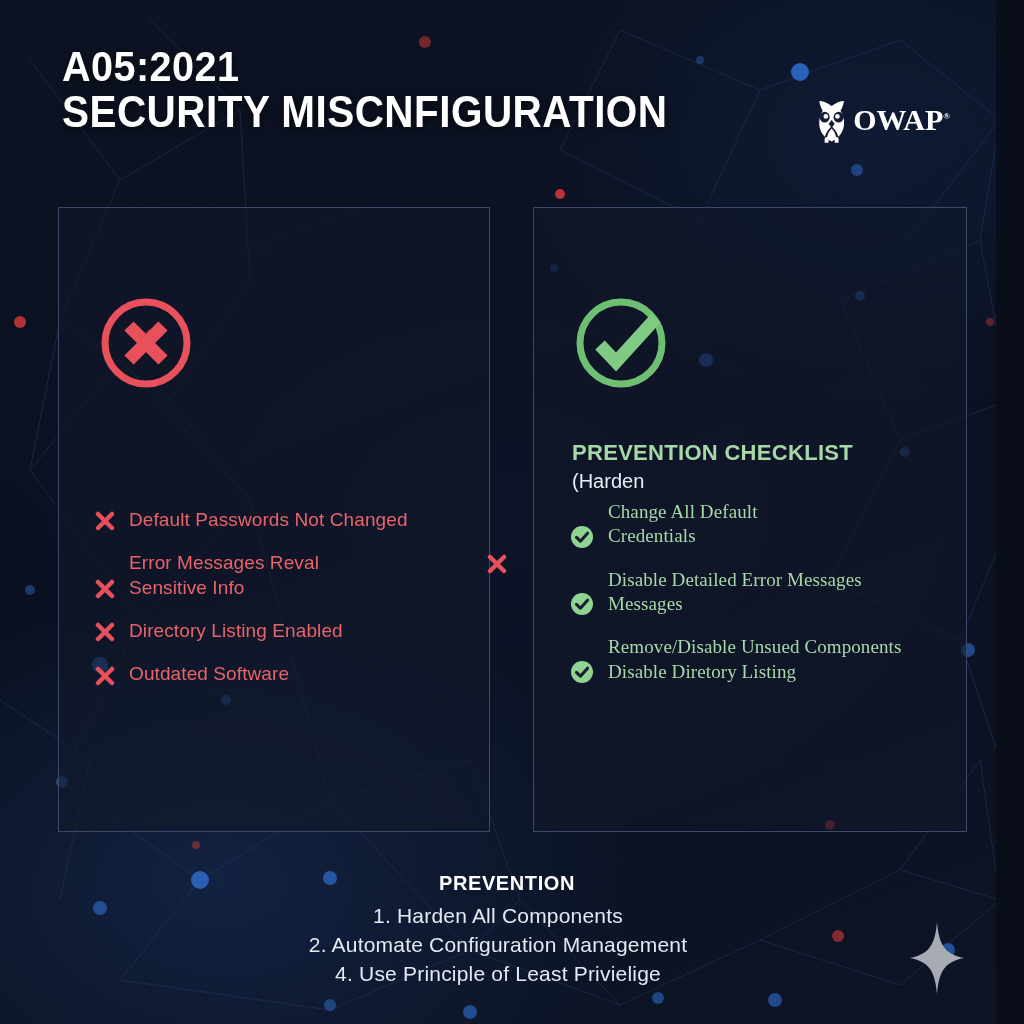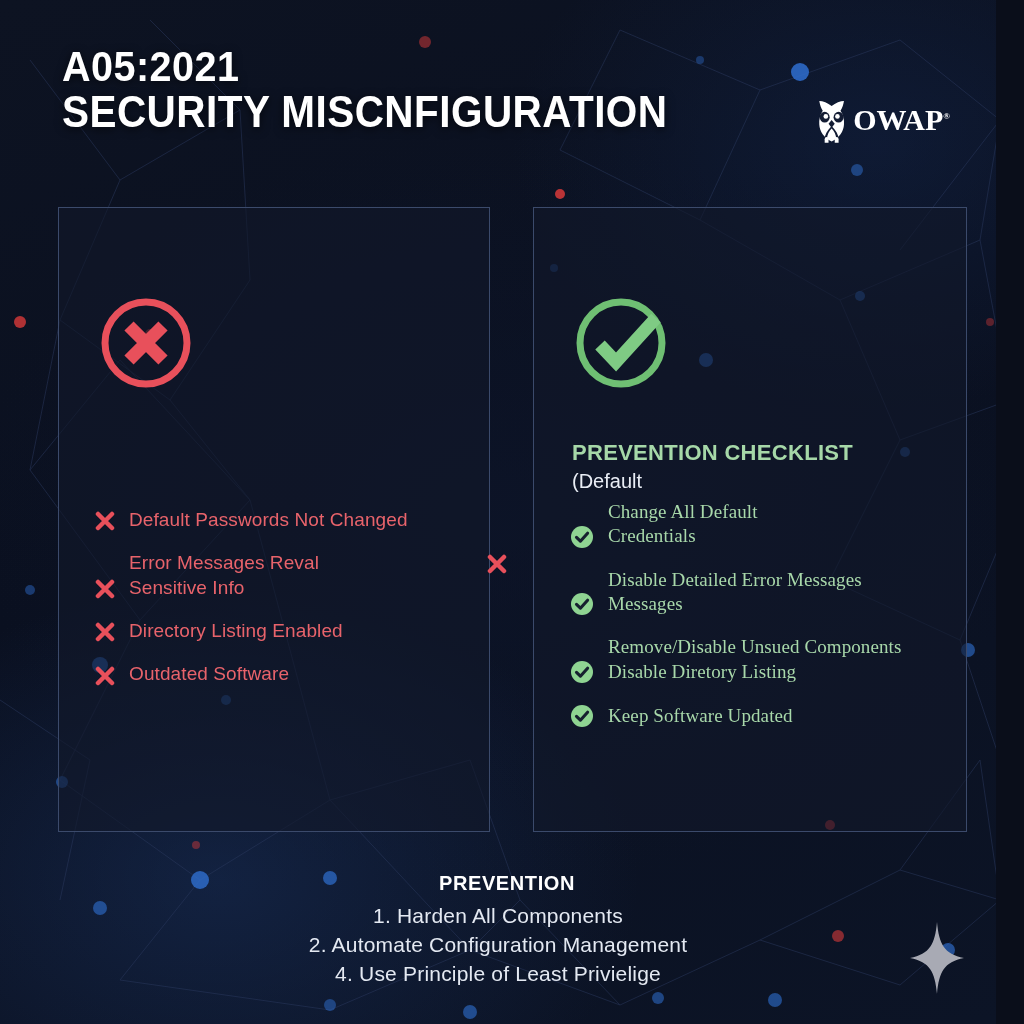--- a/index.html
+++ b/index.html
@@ -269,21 +269,21 @@
 
       <div class="badge">
         <svg width="100" height="96" viewBox="0 0 100 96" style="overflow:visible" aria-hidden="true">
           <circle cx="47" cy="47" r="41" fill="none" stroke="#6fbf73" stroke-width="7"></circle>
           <path d="M26 49 L42 66 L82 22" fill="none" stroke="#7fcb84" stroke-width="13" stroke-linecap="butt" stroke-linejoin="miter"></path>
         </svg>
       </div>
 
       <div class="sec-head">
         <div class="sec-title good">PREVENTION CHECKLIST</div>
-        <div class="sec-sub">(Default</div>
+        <div class="sec-sub">(Harden</div>
       </div>
 
       <ul class="itemlist" style="list-style:none; top:292px;font-family:Liberation Serif, serif;">
 
         <li class="item good">
           <svg class="chk-bullet" viewBox="0 0 24 24">
             <circle cx="12" cy="12" r="11" fill="#8fd492"></circle>
             <path d="M6.5 12.4 L10.4 16.2 L17.6 8.2" fill="none" stroke="#16202f" stroke-width="3.1" stroke-linecap="round" stroke-linejoin="round"></path>
           </svg>
           <span class="item-text" style="white-space:pre-line">Change All Default
@@ -301,27 +301,20 @@
 
         <li class="item good">
           <svg class="chk-bullet" viewBox="0 0 24 24">
             <circle cx="12" cy="12" r="11" fill="#8fd492"></circle>
             <path d="M6.5 12.4 L10.4 16.2 L17.6 8.2" fill="none" stroke="#16202f" stroke-width="3.1" stroke-linecap="round" stroke-linejoin="round"></path>
           </svg>
           <span class="item-text" style="white-space:pre-line">Remove/Disable Unsued Components
 Disable Diretory Listing</span>
         </li>
 
-        <li class="item good">
-          <svg class="chk-bullet" viewBox="0 0 24 24">
-            <circle cx="12" cy="12" r="11" fill="#8fd492"></circle>
-            <path d="M6.5 12.4 L10.4 16.2 L17.6 8.2" fill="none" stroke="#16202f" stroke-width="3.1" stroke-linecap="round" stroke-linejoin="round"></path>
-          </svg>
-          <span class="item-text">Keep Software Updated</span>
-        </li>
 
       </ul>
     </div>
   </section>
 
   <div class="footer">
     <div class="footer-title">PREVENTION</div>
     <div class="footer-line">1. Harden All Components</div>
     <div class="footer-line">2. Automate Configuration Management</div>
     <div class="footer-line">4. Use Principle of Least Privielige</div>

